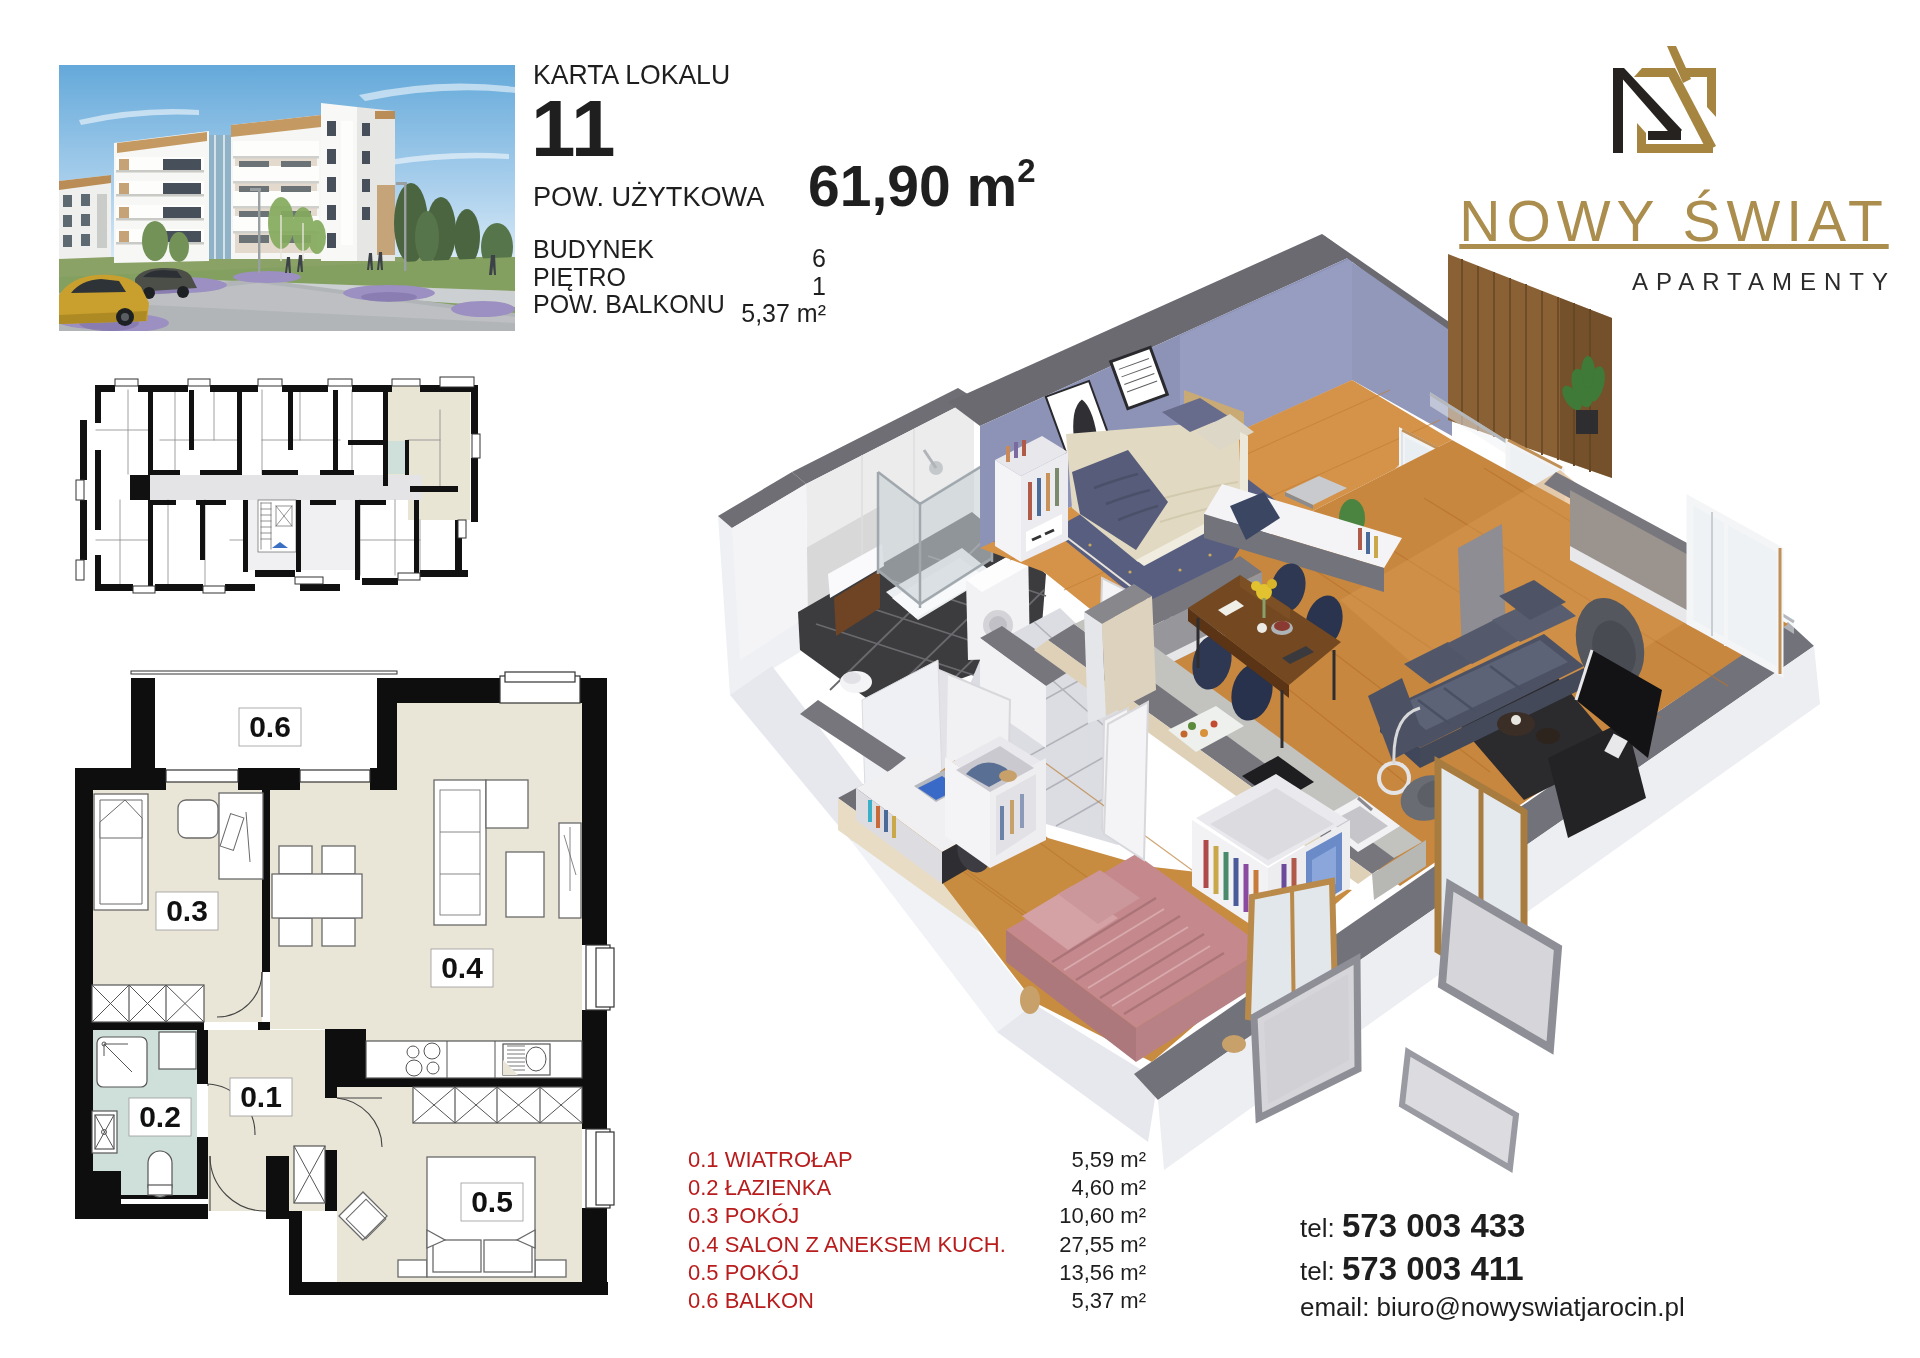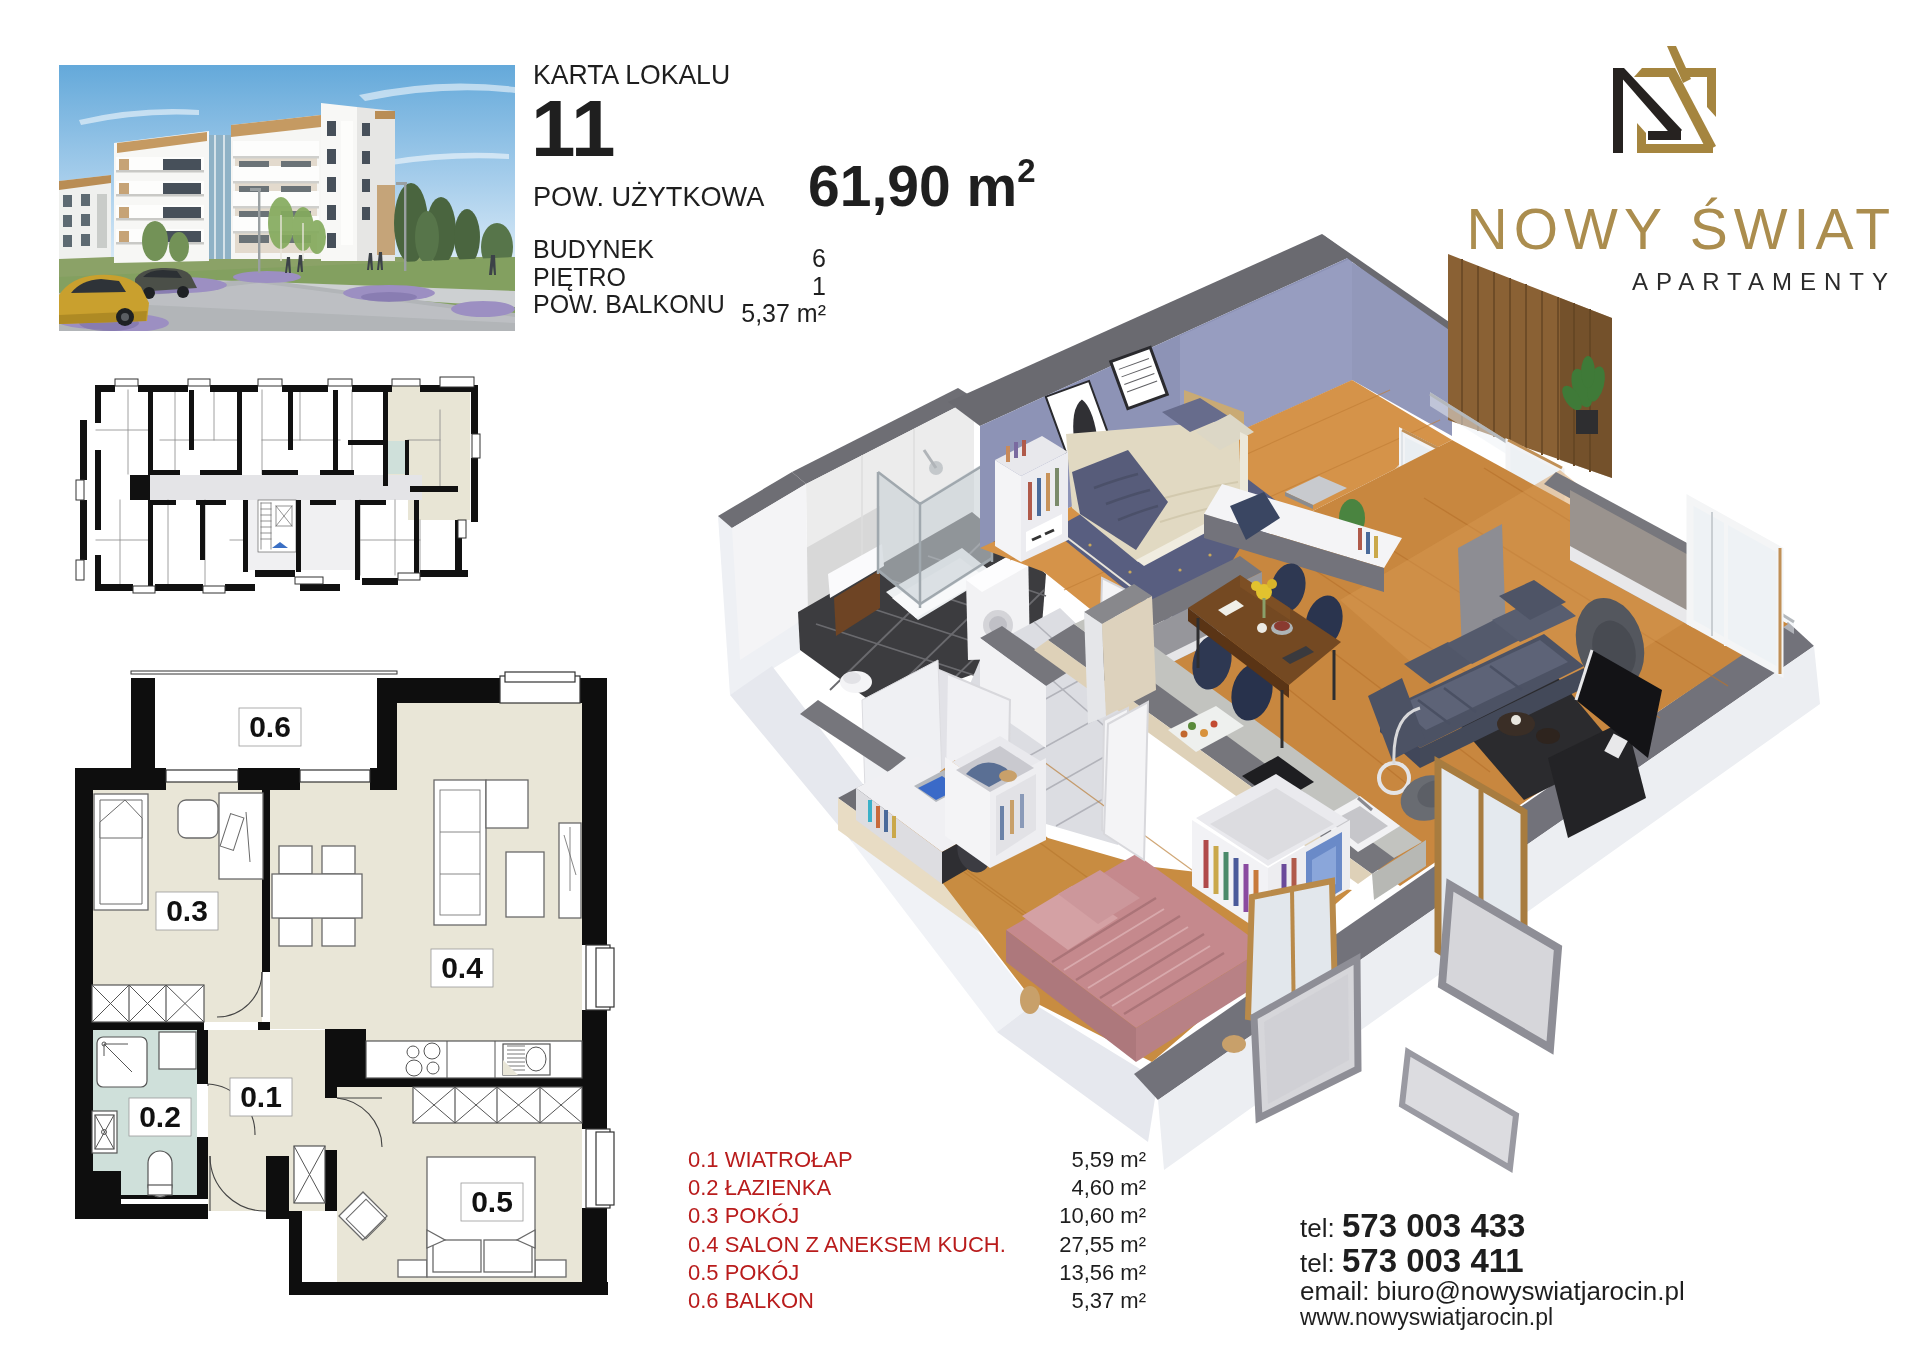--- a/index.html
+++ b/index.html
@@ -213,21 +213,21 @@
   </g>
   <g fill="#a5853f">
     <polygon points="1667,46 1676,46 1691,79 1683,83"></polygon>
     <polygon points="1634,77 1642,68 1671,68 1671,77"></polygon>
     <polygon points="1664,68 1675,68 1716,146 1707,151"></polygon>
     <polygon points="1686,68 1716,68 1716,117 1707,107 1707,77 1686,77"></polygon>
     <polygon points="1637,123 1646,133 1646,153 1637,153"></polygon>
     <rect x="1637" y="144" width="76" height="9"></rect>
   </g>
 </svg>
-<div class="abs" style="left:1452px;top:196px;width:444px;text-align:right;font-size:57px;color:#ab8d4e;letter-spacing:6px;white-space:nowrap;">NOWY&nbsp;ŚWIAT</div>
+<div class="abs" style="left:1452px;top:188px;width:444px;text-align:center;font-size:57px;color:#ab8d4e;letter-spacing:6px;white-space:nowrap;text-decoration:underline;">NOWY&nbsp;ŚWIAT</div>
 <div class="abs" style="left:1452px;top:268px;width:444px;text-align:right;font-size:24px;color:#2b2b2b;letter-spacing:8px;white-space:nowrap;">APARTAMENTY</div>
 
 <svg class="abs" style="left:74px;top:372px" width="410" height="228" viewBox="74 372 410 228">
 <g id="smallplan" stroke-linecap="square">
 
   <rect x="95" y="388" width="365" height="198" fill="#ffffff"></rect>
 
   <polygon points="386,386 470,386 470,520 408,520 408,486 386,486" fill="#e8e5d5"></polygon>
   <rect x="388" y="441" width="18" height="33" fill="#cfe0da"></rect>
 
@@ -952,16 +952,15 @@
 
 <div class="abs" style="left:688px;top:1146px;font-size:22px;line-height:28.2px;color:#b91c1c;">
   0.1 WIATROŁAP<br>0.2 ŁAZIENKA<br>0.3 POKÓJ<br>0.4 SALON Z ANEKSEM KUCH.<br>0.5 POKÓJ<br>0.6 BALKON
 </div>
 <div class="abs" style="left:924px;top:1146px;width:222px;font-size:22px;line-height:28.2px;color:#1e1e1e;text-align:right;">
   5,59 m²<br>4,60 m²<br>10,60 m²<br>27,55 m²<br>13,56 m²<br>5,37 m²
 </div>
 
 <div class="abs" style="left:1300px;top:1207px;width:571px;text-align:left;">
   <div style="font-size:26px;color:#1e1e1e;line-height:38px;">tel: <span style="font-size:33px;font-weight:bold;">573 003 433</span></div>
-  <div style="font-size:26px;color:#1e1e1e;line-height:27px;">tel: <span style="font-size:33px;font-weight:bold;">573 003 411</span></div>
+  <div style="font-size:26px;color:#1e1e1e;line-height:44px;">tel: <span style="font-size:33px;font-weight:bold;">573 003 411</span></div>
   <div style="font-size:26px;color:#1e1e1e;line-height:28px;">email: biuro@nowyswiatjarocin.pl</div>
-  <div style="font-size:23px;color:#1e1e1e;line-height:25px;">www.nowyswiatjarocin.pl</div>
 </div>
 
 </body></html>

